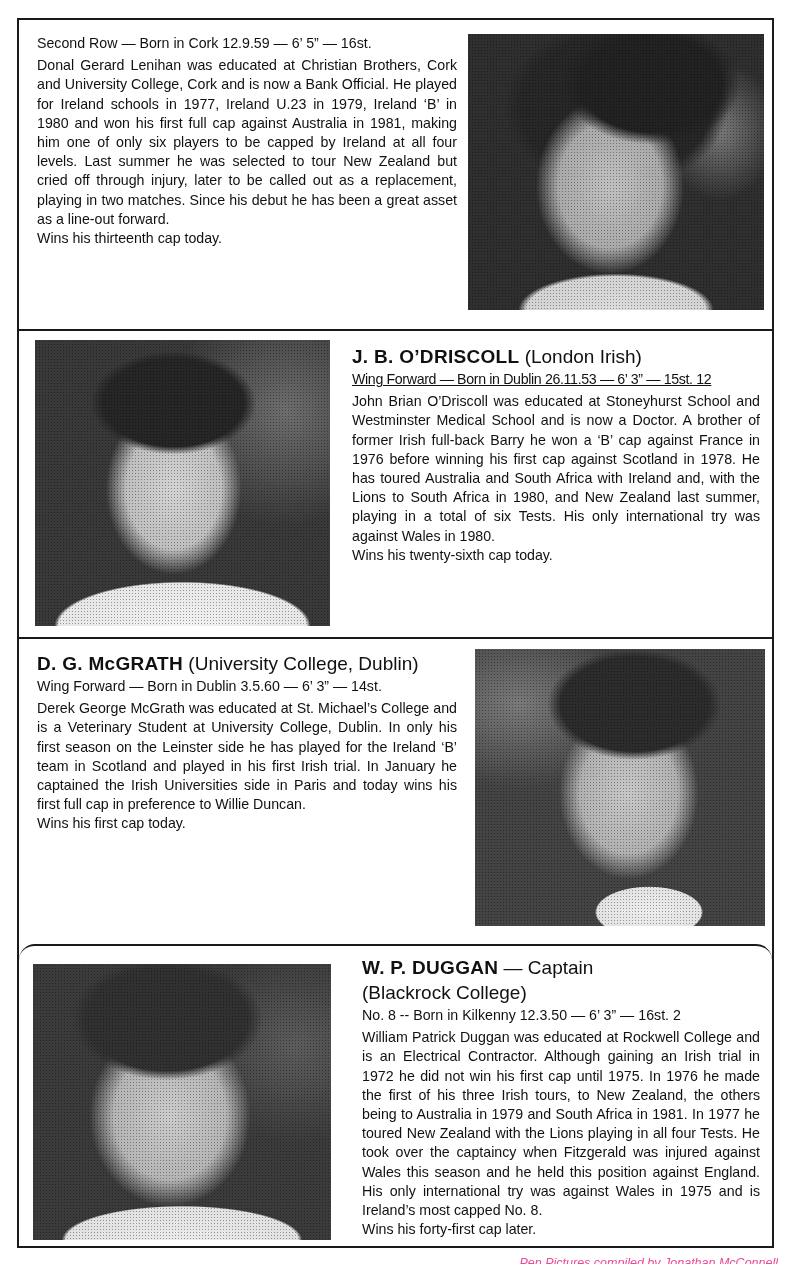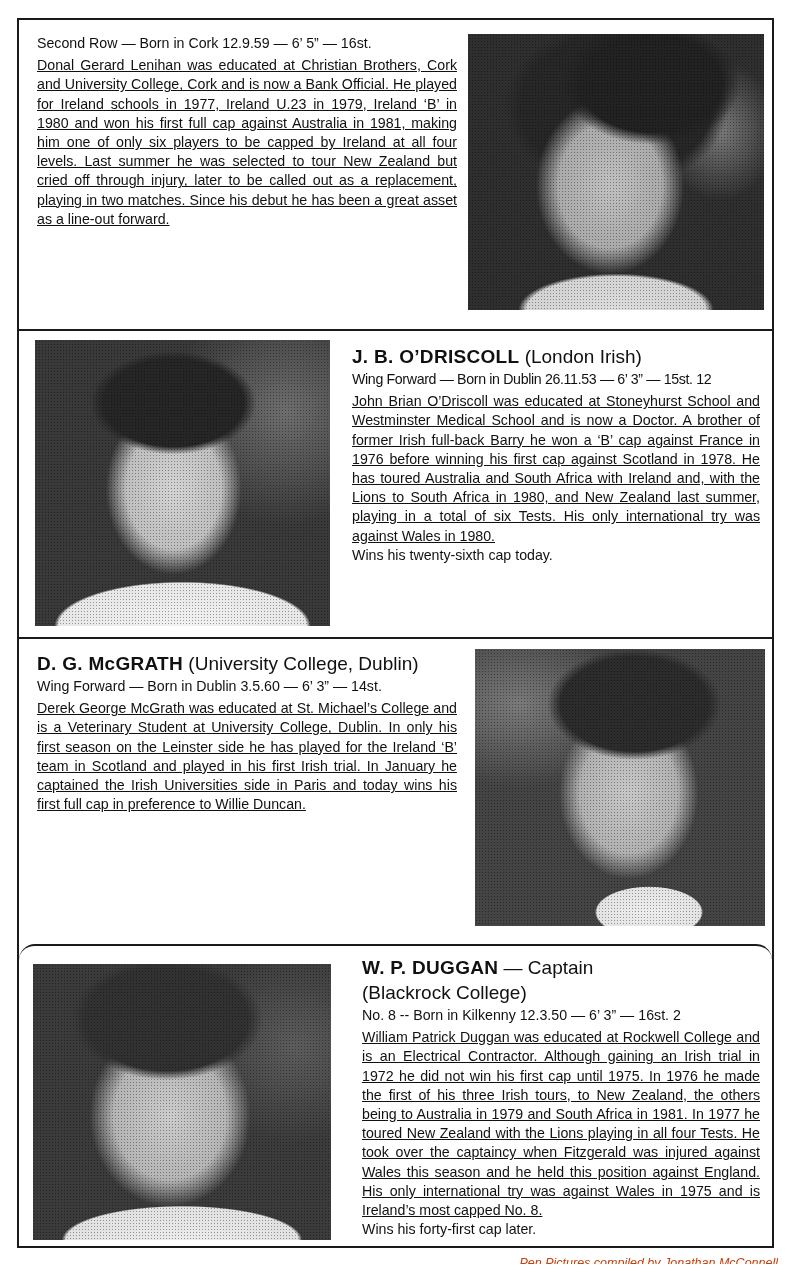--- a/index.html
+++ b/index.html
@@ -11,21 +11,21 @@
     .section + .section { border-top: 2px solid #1a1a1a; }
     .s1 { top: 0; height: 309px; }
     .s2 { top: 309px; height: 308px; }
     .s3 { top: 617px; height: 375px; }
     .s4 { top: 924px; height: 304px; border-radius: 16px; }
 
     .text { position: absolute; font-size: 14.2px; line-height: 19.2px; text-align: justify; }
     .text .heading { font-size: 19px; line-height: 24px; margin-bottom: 1px; text-align: left; white-space: nowrap; }
     .text .heading b { font-weight: bold; letter-spacing: 0.3px; }
     .text .meta { text-align: left; white-space: nowrap; margin-bottom: 3px; }
-    .text .bio { text-align: justify; text-align-last: left; text-decoration: underline; }
+    .text .bio { text-align: justify; text-align-last: left; }
     .text .cap { text-align: left; }
 
     .s1 .text { left: 18px; top: 14px; width: 420px; }
     .s2 .text { left: 333px; top: 14px; width: 408px; }
     .s3 .text { left: 18px; top: 13px; width: 420px; }
     .s4 .text { left: 343px; top: 10px; width: 398px; }
 
     .photo { position: absolute; overflow: hidden;
              background: #3a3a3a; filter: contrast(1.05); }
     .photo::after { content: ""; position: absolute; inset: 0;
@@ -51,57 +51,59 @@
                   radial-gradient(ellipse 40% 30% at 15% 20%, #7a7a7a 0%, transparent 100%),
                   #474747; }
     .s4 .photo { left: 14px; top: 18px; width: 298px; height: 276px;
       background: radial-gradient(ellipse 32% 22% at 45% 20%, #353535 0%, #353535 85%, transparent 100%),
                   radial-gradient(ellipse 27% 33% at 46% 55%, #c8c8c8 0%, #b2b2b2 70%, transparent 100%),
                   radial-gradient(ellipse 65% 20% at 50% 100%, #e6e6e6 0%, #dcdcdc 60%, transparent 62%),
                   radial-gradient(ellipse 35% 35% at 88% 30%, #5e5e5e 0%, transparent 100%),
                   #3e3e3e; }
 
     .footer { position: absolute; right: 22px; top: 1253px; font-size: 12.5px;
-              font-style: italic; color: #c2410c; white-space: nowrap;
+              font-style: italic; color: #ec4899; white-space: nowrap;
               height: 11px; overflow: hidden; line-height: 20px; }
   </style>
 </head>
 <body>
 
 <div class="frame">
 
   <div class="section s1">
     <div class="text">
       <div class="meta">Second Row — Born in Cork 12.9.59 — 6’ 5” — 16st.</div>
       <div class="bio">Donal Gerard Lenihan was educated at Christian Brothers, Cork and University College, Cork and is now a Bank Official. He played for Ireland schools in 1977, Ireland U.23 in 1979, Ireland ‘B’ in 1980 and won his first full cap against Australia in 1981, making him one of only six players to be capped by Ireland at all four levels. Last summer he was selected to tour New Zealand but cried off through injury, later to be called out as a replacement, playing in two matches. Since his debut he has been a great asset as a line-out forward.</div>
+      <div class="cap">Wins his thirteenth cap today.</div>
     </div>
     <div class="photo" role="img" aria-label="Portrait photo of D. G. Lenihan"></div>
   </div>
 
   <div class="section s2">
     <div class="photo" role="img" aria-label="Portrait photo of J. B. O’Driscoll"></div>
     <div class="text">
       <div class="heading">
         <b>J. B. O’DRISCOLL</b>
         <span>(London Irish)</span>
       </div>
-      <div class="meta" style="letter-spacing:-0.35px;">Wing Forward — Born in Dublin 26.11.53 — 6’ 3” — 15st. 12</div>
+      <div class="meta" style="letter-spacing:-0.35px;text-decoration:underline;">Wing Forward — Born in Dublin 26.11.53 — 6’ 3” — 15st. 12</div>
       <div class="bio">John Brian O’Driscoll was educated at Stoneyhurst School and Westminster Medical School and is now a Doctor. A brother of former Irish full-back Barry he won a ‘B’ cap against France in 1976 before winning his first cap against Scotland in 1978. He has toured Australia and South Africa with Ireland and, with the Lions to South Africa in 1980, and New Zealand last summer, playing in a total of six Tests. His only international try was against Wales in 1980.</div>
       <div class="cap">Wins his twenty-sixth cap today.</div>
     </div>
   </div>
 
   <div class="section s3">
     <div class="text">
       <div class="heading">
         <b>D. G. McGRATH</b>
         <span>(University College, Dublin)</span>
       </div>
       <div class="meta">Wing Forward — Born in Dublin 3.5.60 — 6’ 3” — 14st.</div>
       <div class="bio">Derek George McGrath was educated at St. Michael’s College and is a Veterinary Student at University College, Dublin. In only his first season on the Leinster side he has played for the Ireland ‘B’ team in Scotland and played in his first Irish trial. In January he captained the Irish Universities side in Paris and today wins his first full cap in preference to Willie Duncan.</div>
+      <div class="cap">Wins his first cap today.</div>
     </div>
     <div class="photo" role="img" aria-label="Portrait photo of D. G. McGrath"></div>
   </div>
 
   <div class="section s4">
     <div class="photo" role="img" aria-label="Portrait photo of W. P. Duggan"></div>
     <div class="text">
       <div class="heading">
         <b>W. P. DUGGAN</b>
         <span>— Captain</span>

